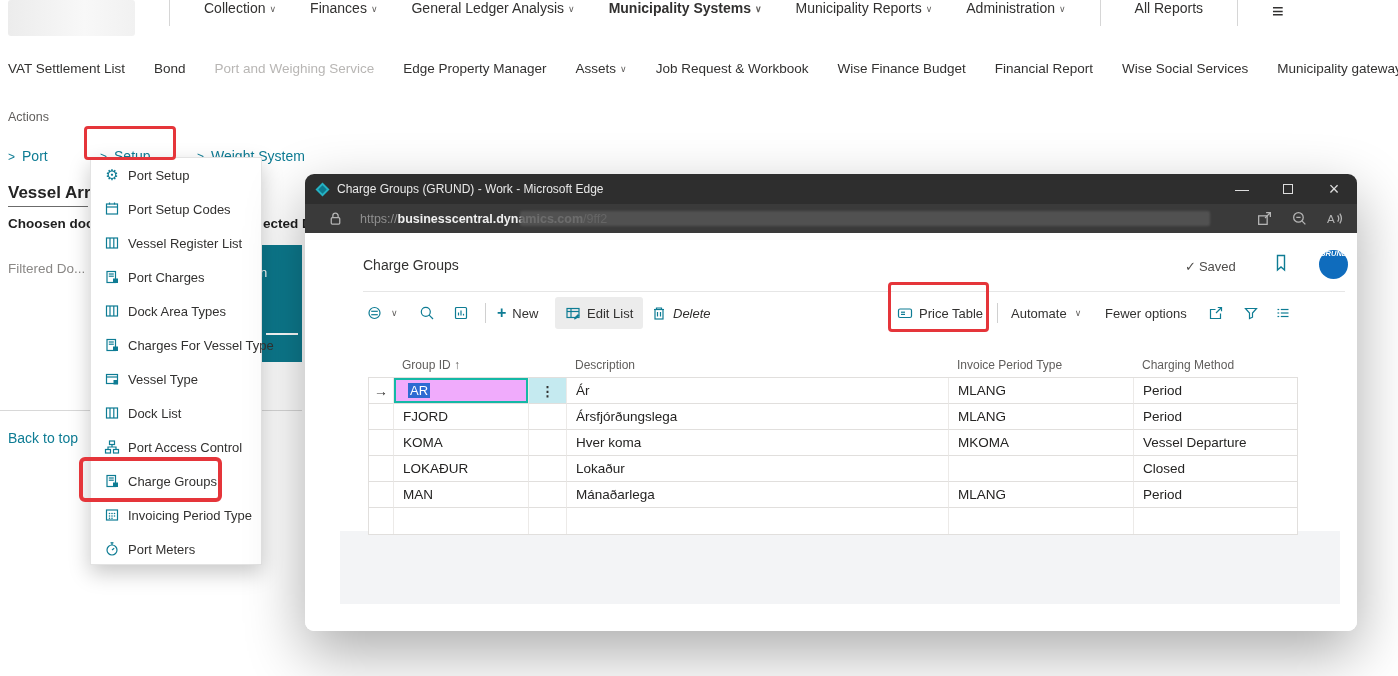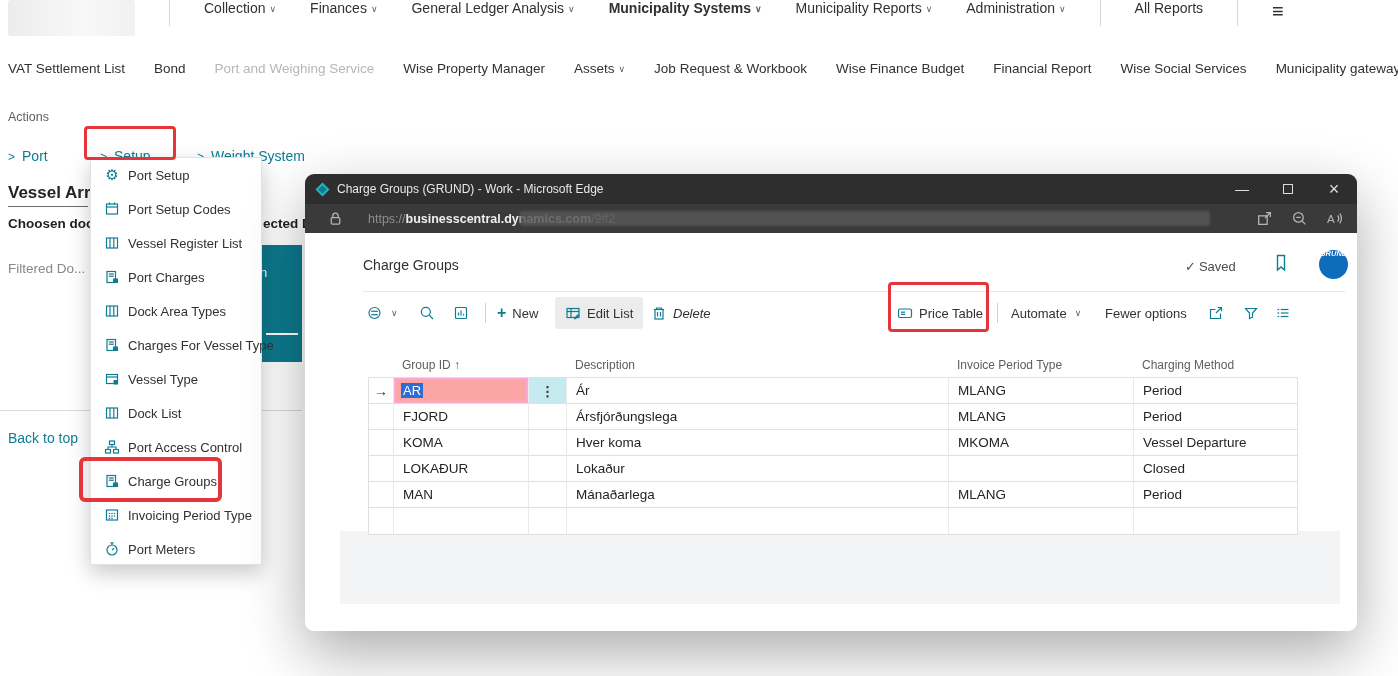--- a/index.html
+++ b/index.html
@@ -55,21 +55,21 @@
     background:#ffffff; box-shadow:0 22px 60px rgba(0,0,0,.33); z-index:10; overflow:hidden; }
   .titlebar { position:absolute; left:0; top:0; width:100%; height:30px; background:#2e2e2e;
     display:flex; align-items:center; padding-left:10px; gap:7px; }
   .titlebar .ttl { font-size:12px; color:#e8e8e8; }
   .wctrls { position:absolute; right:0; top:0; height:30px; display:flex; }
   .wc { width:46px; height:30px; display:flex; align-items:center; justify-content:center;
     color:#dddddd; font-size:14px; cursor:pointer; }
   .maxbox { width:10px; height:10px; border:1px solid #dddddd; display:inline-block; }
   .urlbar { position:absolute; left:0; top:30px; width:100%; height:29px; background:#3a3a3a;
     display:flex; align-items:center; padding-left:22px; }
-  .url-text { font-size:12.5px; margin-left:24px; white-space:nowrap; }
+  .url-text { font-size:12.5px; margin-left:16px; white-space:nowrap; }
   .url-scheme { color:#8f8f8f; } .url-host { color:#efefef; font-weight:bold; } .url-path { color:#bdbdbd; }
   .url-blur { position:absolute; left:215px; top:7px; width:690px; height:15px;
     background:#565656; border-radius:2px; opacity:.85; filter:blur(1px); }
   .url-icons { position:absolute; right:14px; top:0; height:29px; display:flex; gap:18px; align-items:center; }
   .uic { width:17px; height:17px; } .uic * { stroke:#b5b5b5; fill:none; stroke-width:1.2; }
   .uic text { fill:#b5b5b5; stroke:none; font-size:11px; font-family:"Liberation Sans",sans-serif; }
 
   .content { position:absolute; left:0; top:59px; width:100%; height:398px; background:#ffffff; }
   .bc-title { position:absolute; left:58px; top:24px; font-size:14px; color:#323130; }
   .saved { position:absolute; left:880px; top:26px; font-size:13px; color:#4f4d4b; }
@@ -99,22 +99,22 @@
   .thead .hcell { font-size:12px; color:#605e5c; padding:6px 0 6px 9px; height:25px; }
   .tbody { border:1px solid #e1dfdd; background:#ffffff; }
   .cell { height:26px; font-size:13.5px; color:#252423; padding-left:9px; display:flex;
     align-items:center; border-right:1px solid #eceae8; border-bottom:1px solid #e1dfdd; overflow:hidden; }
   .trow .cell:last-child { border-right:none; }
   .tbody .trow:last-child .cell { border-bottom:none; }
   .cell.sel-arrow { justify-content:center; padding-left:0; color:#323130; font-size:14px; }
   .cell.ellipsis-on { background:#c5eaf0; justify-content:center; padding-left:0;
     font-weight:bold; color:#323130; }
   .cell.inputcell { padding:0; }
-  .cellinput { width:100%; height:100%; border:2px solid #f9a8d4; background:#fca5a5;
-    display:flex; align-items:center; padding-left:5px; }
+  .cellinput { width:100%; height:100%; border:2px solid #14b8a6; background:#f0abfc;
+    display:flex; align-items:center; padding-left:12px; }
   .selchip { background:#2e6bd2; color:#ffffff; font-size:13px; padding:0 2px; }
 </style>
 </head>
 <body>
 
 <div class="nav1">
   <div class="logo-blur"></div>
   <div class="vdiv"></div>
   <div class="nav-item"><span>Collection</span><span class="chev">∨</span></div>
   <div class="nav-item"><span>Finances</span><span class="chev">∨</span></div>
@@ -125,21 +125,21 @@
   <div class="vdiv"></div>
   <div class="nav-item">All Reports</div>
   <div class="vdiv"></div>
   <div class="burger">≡</div>
 </div>
 
 <div class="nav2">
   <div class="nav-item">VAT Settlement List</div>
   <div class="nav-item">Bond</div>
   <div class="nav-item disabled">Port and Weighing Service</div>
-  <div class="nav-item">Wise Property Manager</div>
+  <div class="nav-item">Edge Property Manager</div>
   <div class="nav-item"><span>Assets</span><span class="chev">∨</span></div>
   <div class="nav-item">Job Request &amp; Workbook</div>
   <div class="nav-item">Wise Finance Budget</div>
   <div class="nav-item">Financial Report</div>
   <div class="nav-item">Wise Social Services</div>
   <div class="nav-item">Municipality gateway</div>
 </div>
 
 <div class="abs actions-label">Actions</div>
 <div class="abs action-links">

